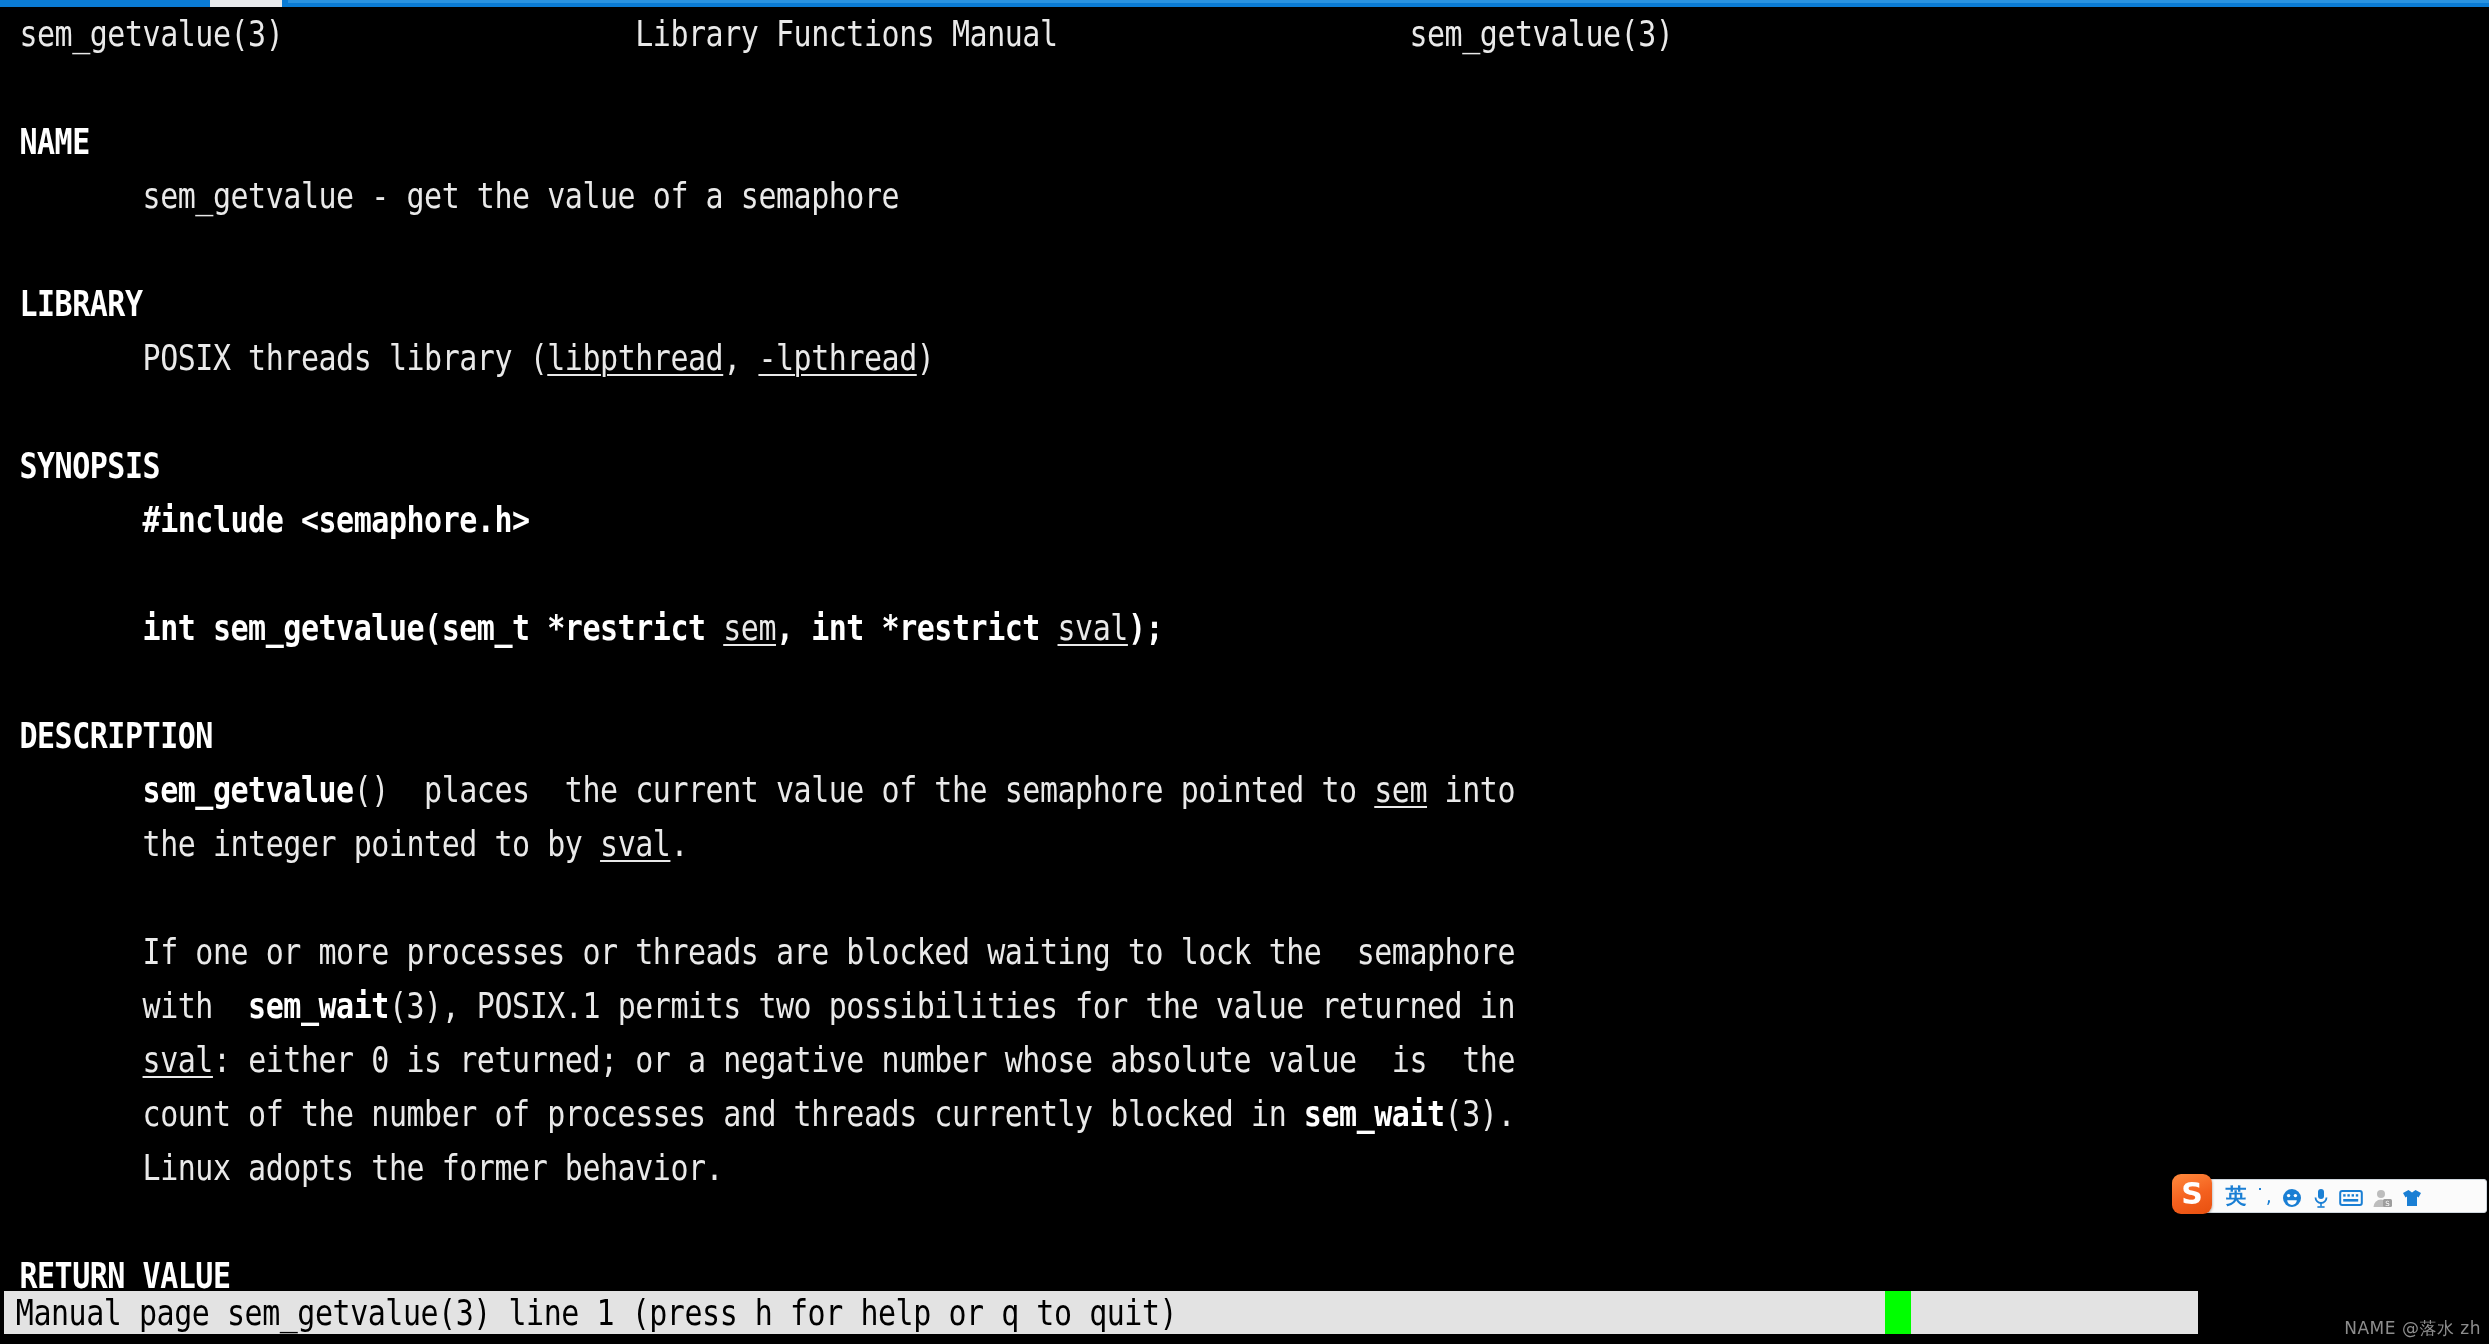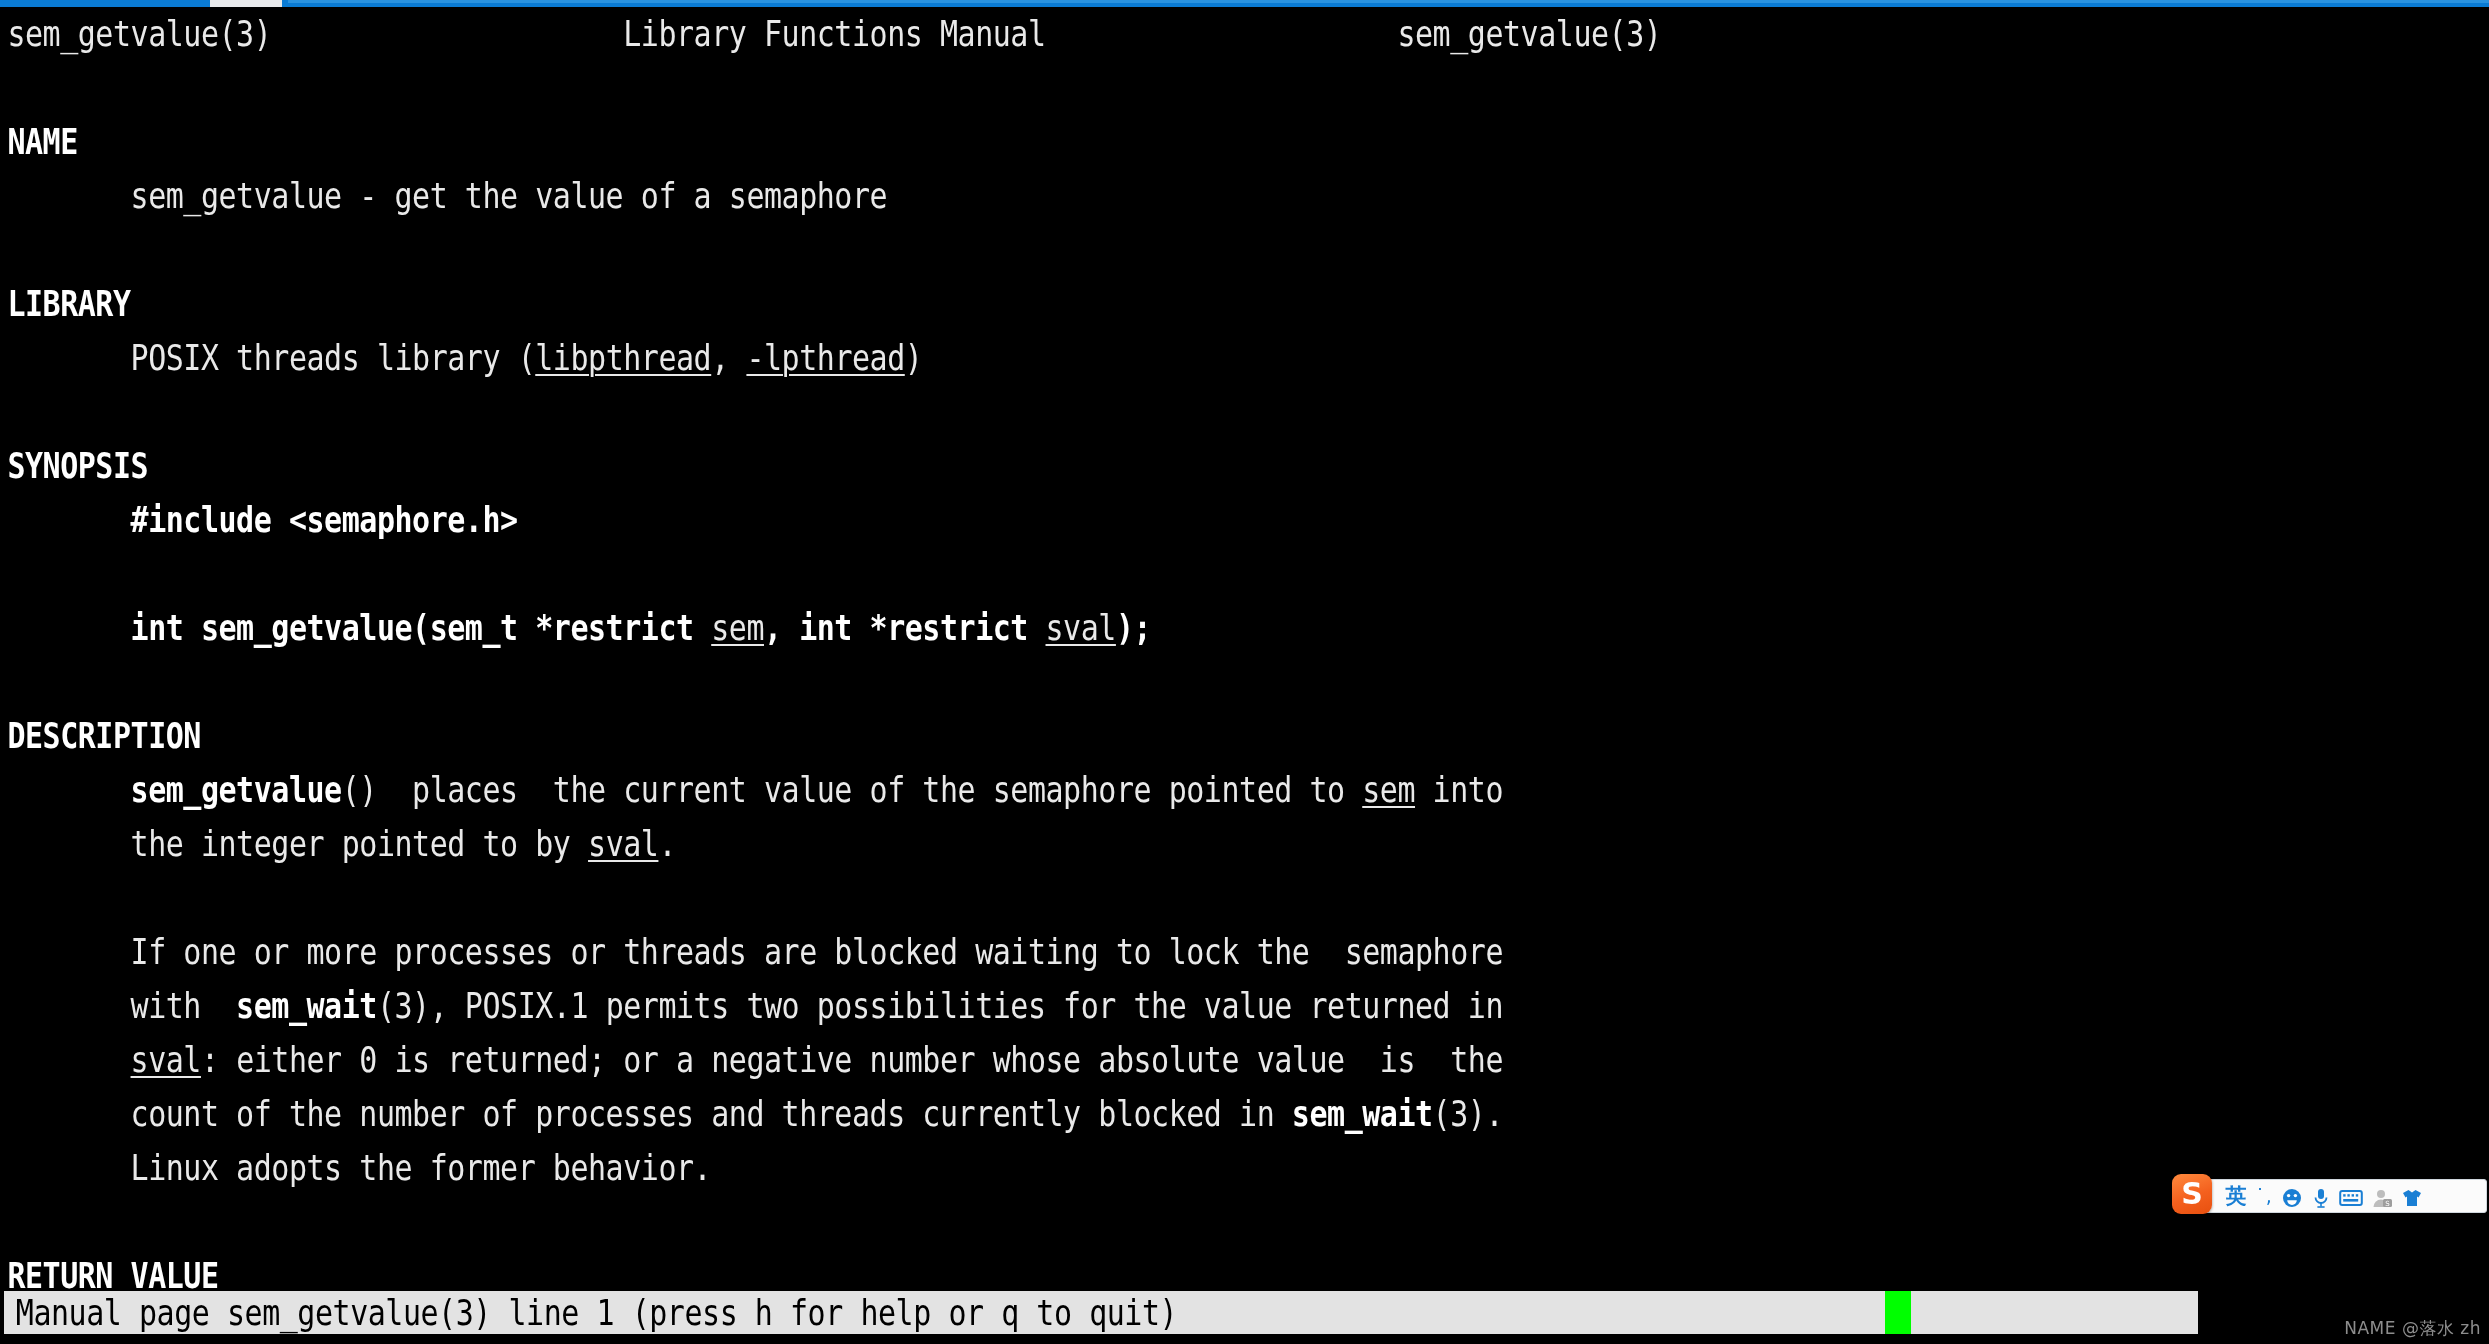--- a/index.html
+++ b/index.html
@@ -32,21 +32,21 @@
   #top-strip .tab-rest {
     position: absolute;
     left: 288px; top: 0;
     width: 2201px; height: 3px;
     background: #2a93e0;
   }
 
   
   #terminal {
     position: absolute;
-    left: 4px; top: 7px;
+    left: 16px; top: 7px;
     width: 2095px;
     height: 1337px;
     background: #000000;
     color: #e6e6e6;
   }
 
   .man-page {
     position: absolute;
     left: 0;
     top: 0;

